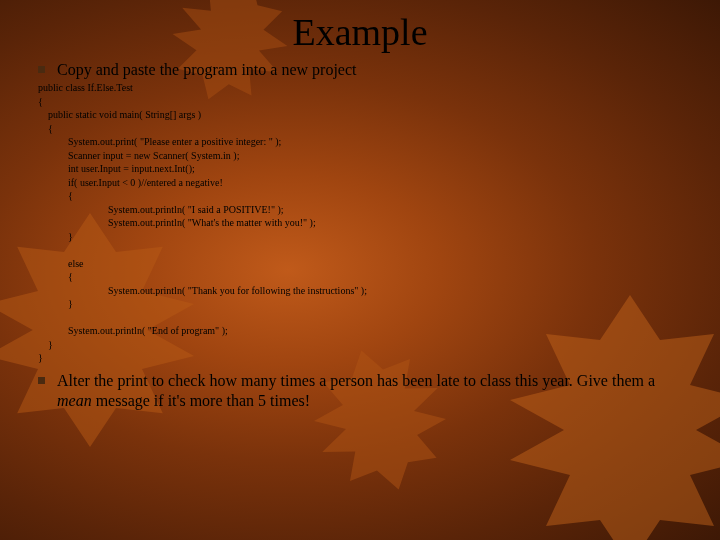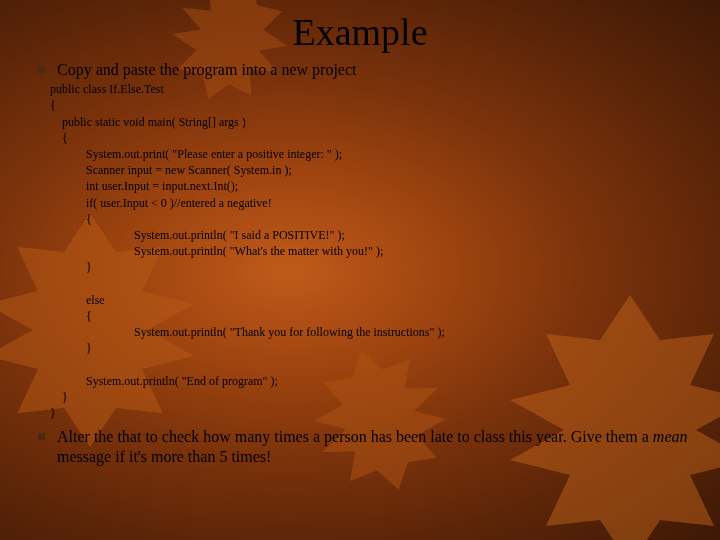--- a/index.html
+++ b/index.html
@@ -29,24 +29,24 @@
     margin-left: 8px;
     margin-bottom: 2px;
   }
   .bullet-row.small { font-size: 16px; line-height: 1.2; }
   .bullet-row.large { font-size: 16px; line-height: 1.25; }
   .sq {
     width: 7px; height: 7px; background: #4a2a10;
     flex-shrink: 0; margin-top: 6px;
   }
   .code {
-    font-size: 12px;
+    font-size: 10px;
     line-height: 1.35;
     white-space: pre;
-    margin-left: 20px;
+    margin-left: 8px;
     margin-top: 2px;
     margin-bottom: 6px;
   }
   .em { font-style: italic; }
 </style>
 </head>
 <body>
 
 <div class="leaf" style="left:-40px; top:200px;">
 <svg width="260" height="260" viewBox="0 0 100 100">
@@ -98,17 +98,17 @@
 
             System.out.println( "End of program" );
     }
 }</div>
 
 
 
   <div class="bullet-row large">
     <span class="sq"></span>
     <span>
-      <span>Alter the that to check how many times a person has been late to class this year. Give them a </span><span class="em">mean</span><span> message if it's more than 5 times!</span>
+      <span>Alter the print to check how many times a person has been late to class this year. Give them a </span><span class="em">mean</span><span> message if it's more than 5 times!</span>
     </span>
   </div>
 
 </div>
 
 </body></html>

